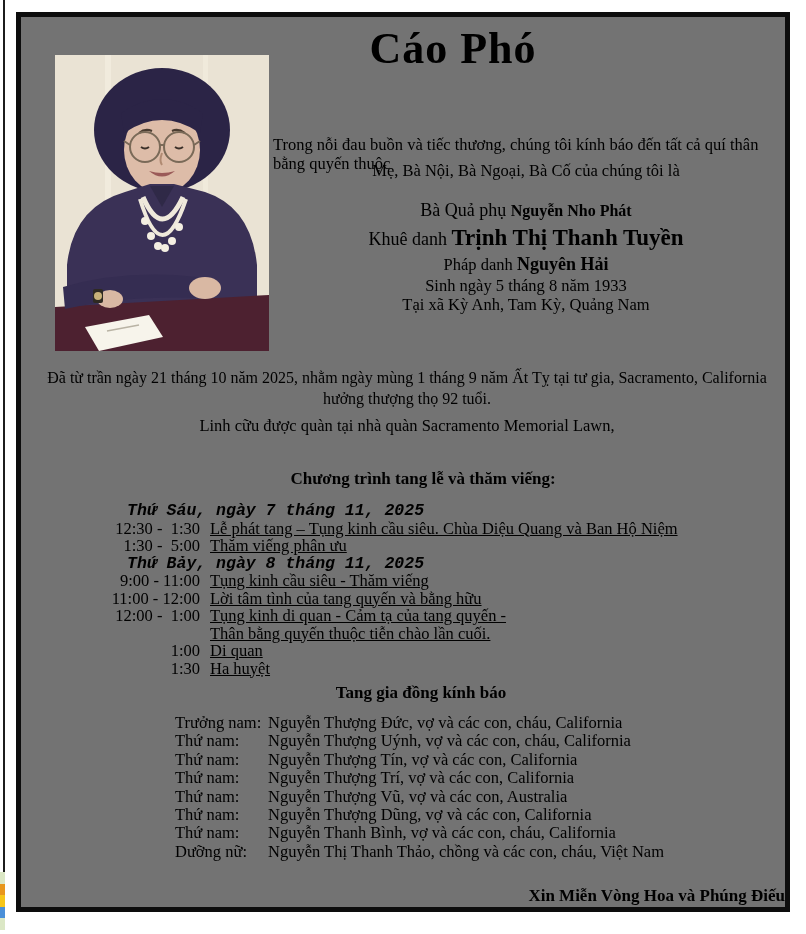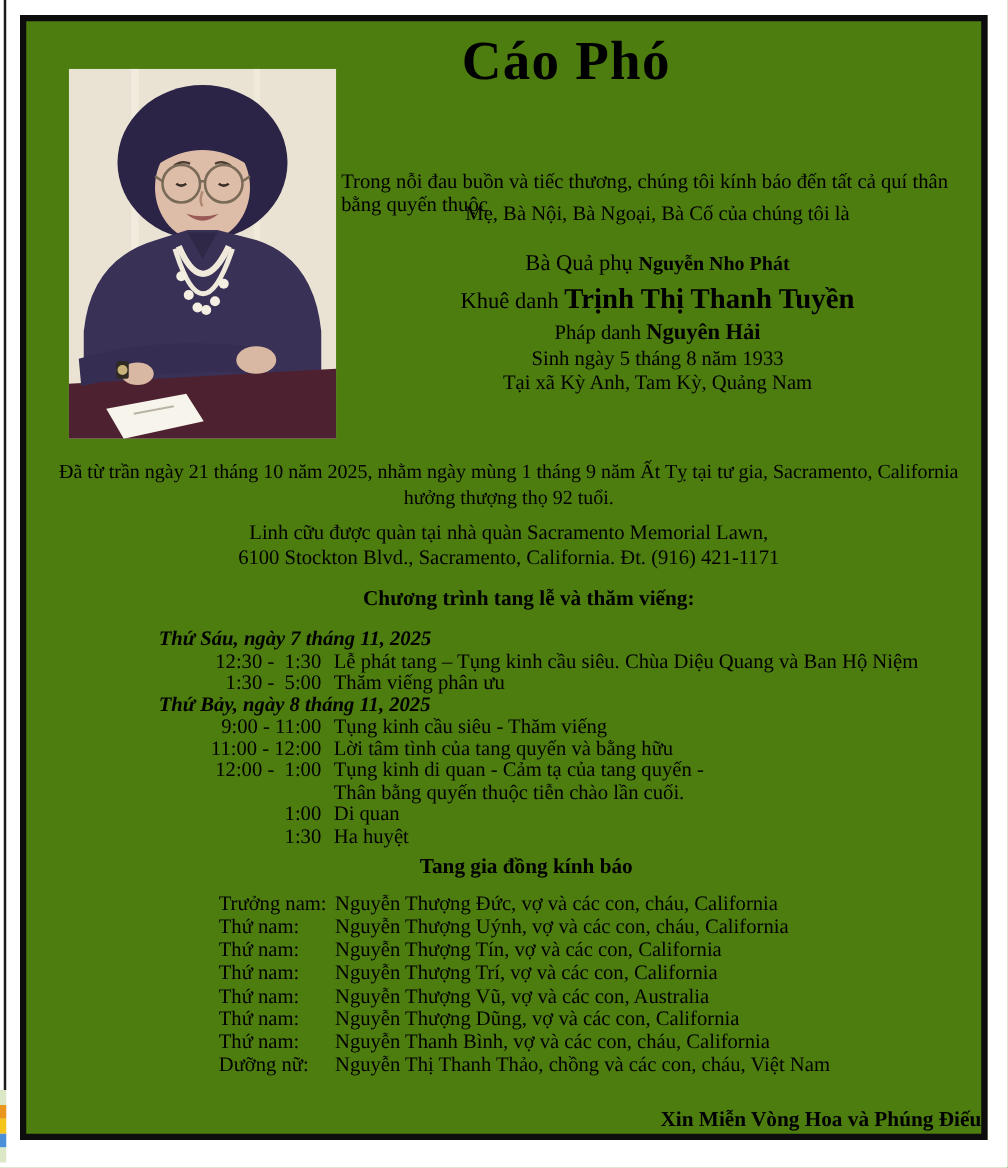--- a/index.html
+++ b/index.html
@@ -7,21 +7,21 @@
     position:relative;width:806px;height:934px;background:#ffffff;overflow:hidden;
     font-family:"Liberation Serif","DejaVu Serif",serif;color:#000;
   }
   
   .edge-line{position:absolute;left:3px;top:0;width:2px;height:872px;background:#1c1c1c;}
   .edge-strip{position:absolute;left:0;top:872px;width:5px;height:58px;}
   .edge-strip .seg{width:5px;height:11.6px;}
   
   .doc-border{
     position:absolute;left:16px;top:12px;width:764px;height:890px;
-    border:5px solid #0d0d0d;background:#4d7c0f;
+    border:5px solid #0d0d0d;background:#737373;
   }
   .abs{position:absolute;}
   .page-title{
     left:0;right:0;top:6px;margin:0;padding-left:100px;text-align:center;
     font-size:44px;font-weight:bold;letter-spacing:1px;
   }
   .intro{left:252px;top:74px;width:515px;font-size:16.5px;line-height:19px;margin-top:44px;}
   .right-col{left:248px;right:2px;text-align:center;}
   .relation-line{top:144px;font-size:16.5px;}
   .names{top:180px;line-height:1;}
@@ -30,22 +30,22 @@
   .names .l2{font-size:18px;line-height:28px;}
   .names .l2 b{font-size:23px;}
   .names .l3{font-size:16.5px;line-height:23px;}
   .names .l3 b{font-size:18px;}
   .names .l4,.names .l5{font-size:16.5px;line-height:19px;}
   .center-block{left:0;right:0;text-align:center;}
   .death{top:350px;font-weight:normal;font-size:16px;line-height:21px;padding-left:8px;}
   .repose{top:399px;font-size:16.5px;line-height:20px;padding-left:8px;}
   .program-heading{top:452px;font-weight:bold;font-size:17px;padding-left:40px;}
   .schedule{left:0;right:0;top:485px;font-size:16.5px;line-height:17.5px;}
-  .sched-day{padding-left:106px;font-weight:bold;font-style:italic;}
-  .sched-item{padding-left:106px;white-space:nowrap;}
+  .sched-day{padding-left:106px;font-weight:bold;font-style:italic;font-family:Liberation Mono, monospace;}
+  .sched-item{padding-left:49px;white-space:nowrap;text-decoration:underline;}
   .sched-item .time{display:inline-block;width:130px;text-align:right;white-space:pre;}
   .sched-item .desc{margin-left:10px;}
   .family-heading{top:666px;font-weight:bold;font-size:17px;padding-left:36px;}
   .family{left:154px;top:697px;font-size:16.5px;line-height:18.4px;}
   .fam-row{white-space:nowrap;}
   .fam-row .rel{display:inline-block;width:93px;}
   .closing{top:869px;font-weight:bold;font-size:17px;padding-left:14px;text-align:right;}
   .portrait{left:34px;top:38px;width:214px;height:296px;}
 </style>
 </head>
@@ -120,21 +120,20 @@
       <div class="l5">Tại xã Kỳ Anh, Tam Kỳ, Quảng Nam</div>
     </div>
 
     <div class="abs center-block death">
       <div>Đã từ trần ngày 21 tháng 10 năm 2025, nhằm ngày mùng 1 tháng 9 năm Ất Tỵ tại tư gia, Sacramento, California</div>
       <div>hưởng thượng thọ 92 tuổi.</div>
     </div>
 
     <div class="abs center-block repose">
       <div>Linh cữu được quàn tại nhà quàn Sacramento Memorial Lawn,</div>
-      <div>6100 Stockton Blvd., Sacramento, California. Đt. (916) 421-1171</div>
     </div>
 
     <div class="abs center-block program-heading">Chương trình tang lễ và thăm viếng:</div>
 
     <div class="abs schedule">
       <div class="sched-day">Thứ Sáu, ngày 7 tháng 11, 2025</div>
       <div class="sched-item"><span class="time">12:30 -  1:30</span><span class="desc">Lễ phát tang – Tụng kinh cầu siêu. Chùa Diệu Quang và Ban Hộ Niệm</span></div>
       <div class="sched-item"><span class="time">1:30 -  5:00</span><span class="desc">Thăm viếng phân ưu</span></div>
       <div class="sched-day">Thứ Bảy, ngày 8 tháng 11, 2025</div>
       <div class="sched-item"><span class="time">9:00 - 11:00</span><span class="desc">Tụng kinh cầu siêu - Thăm viếng</span></div>

